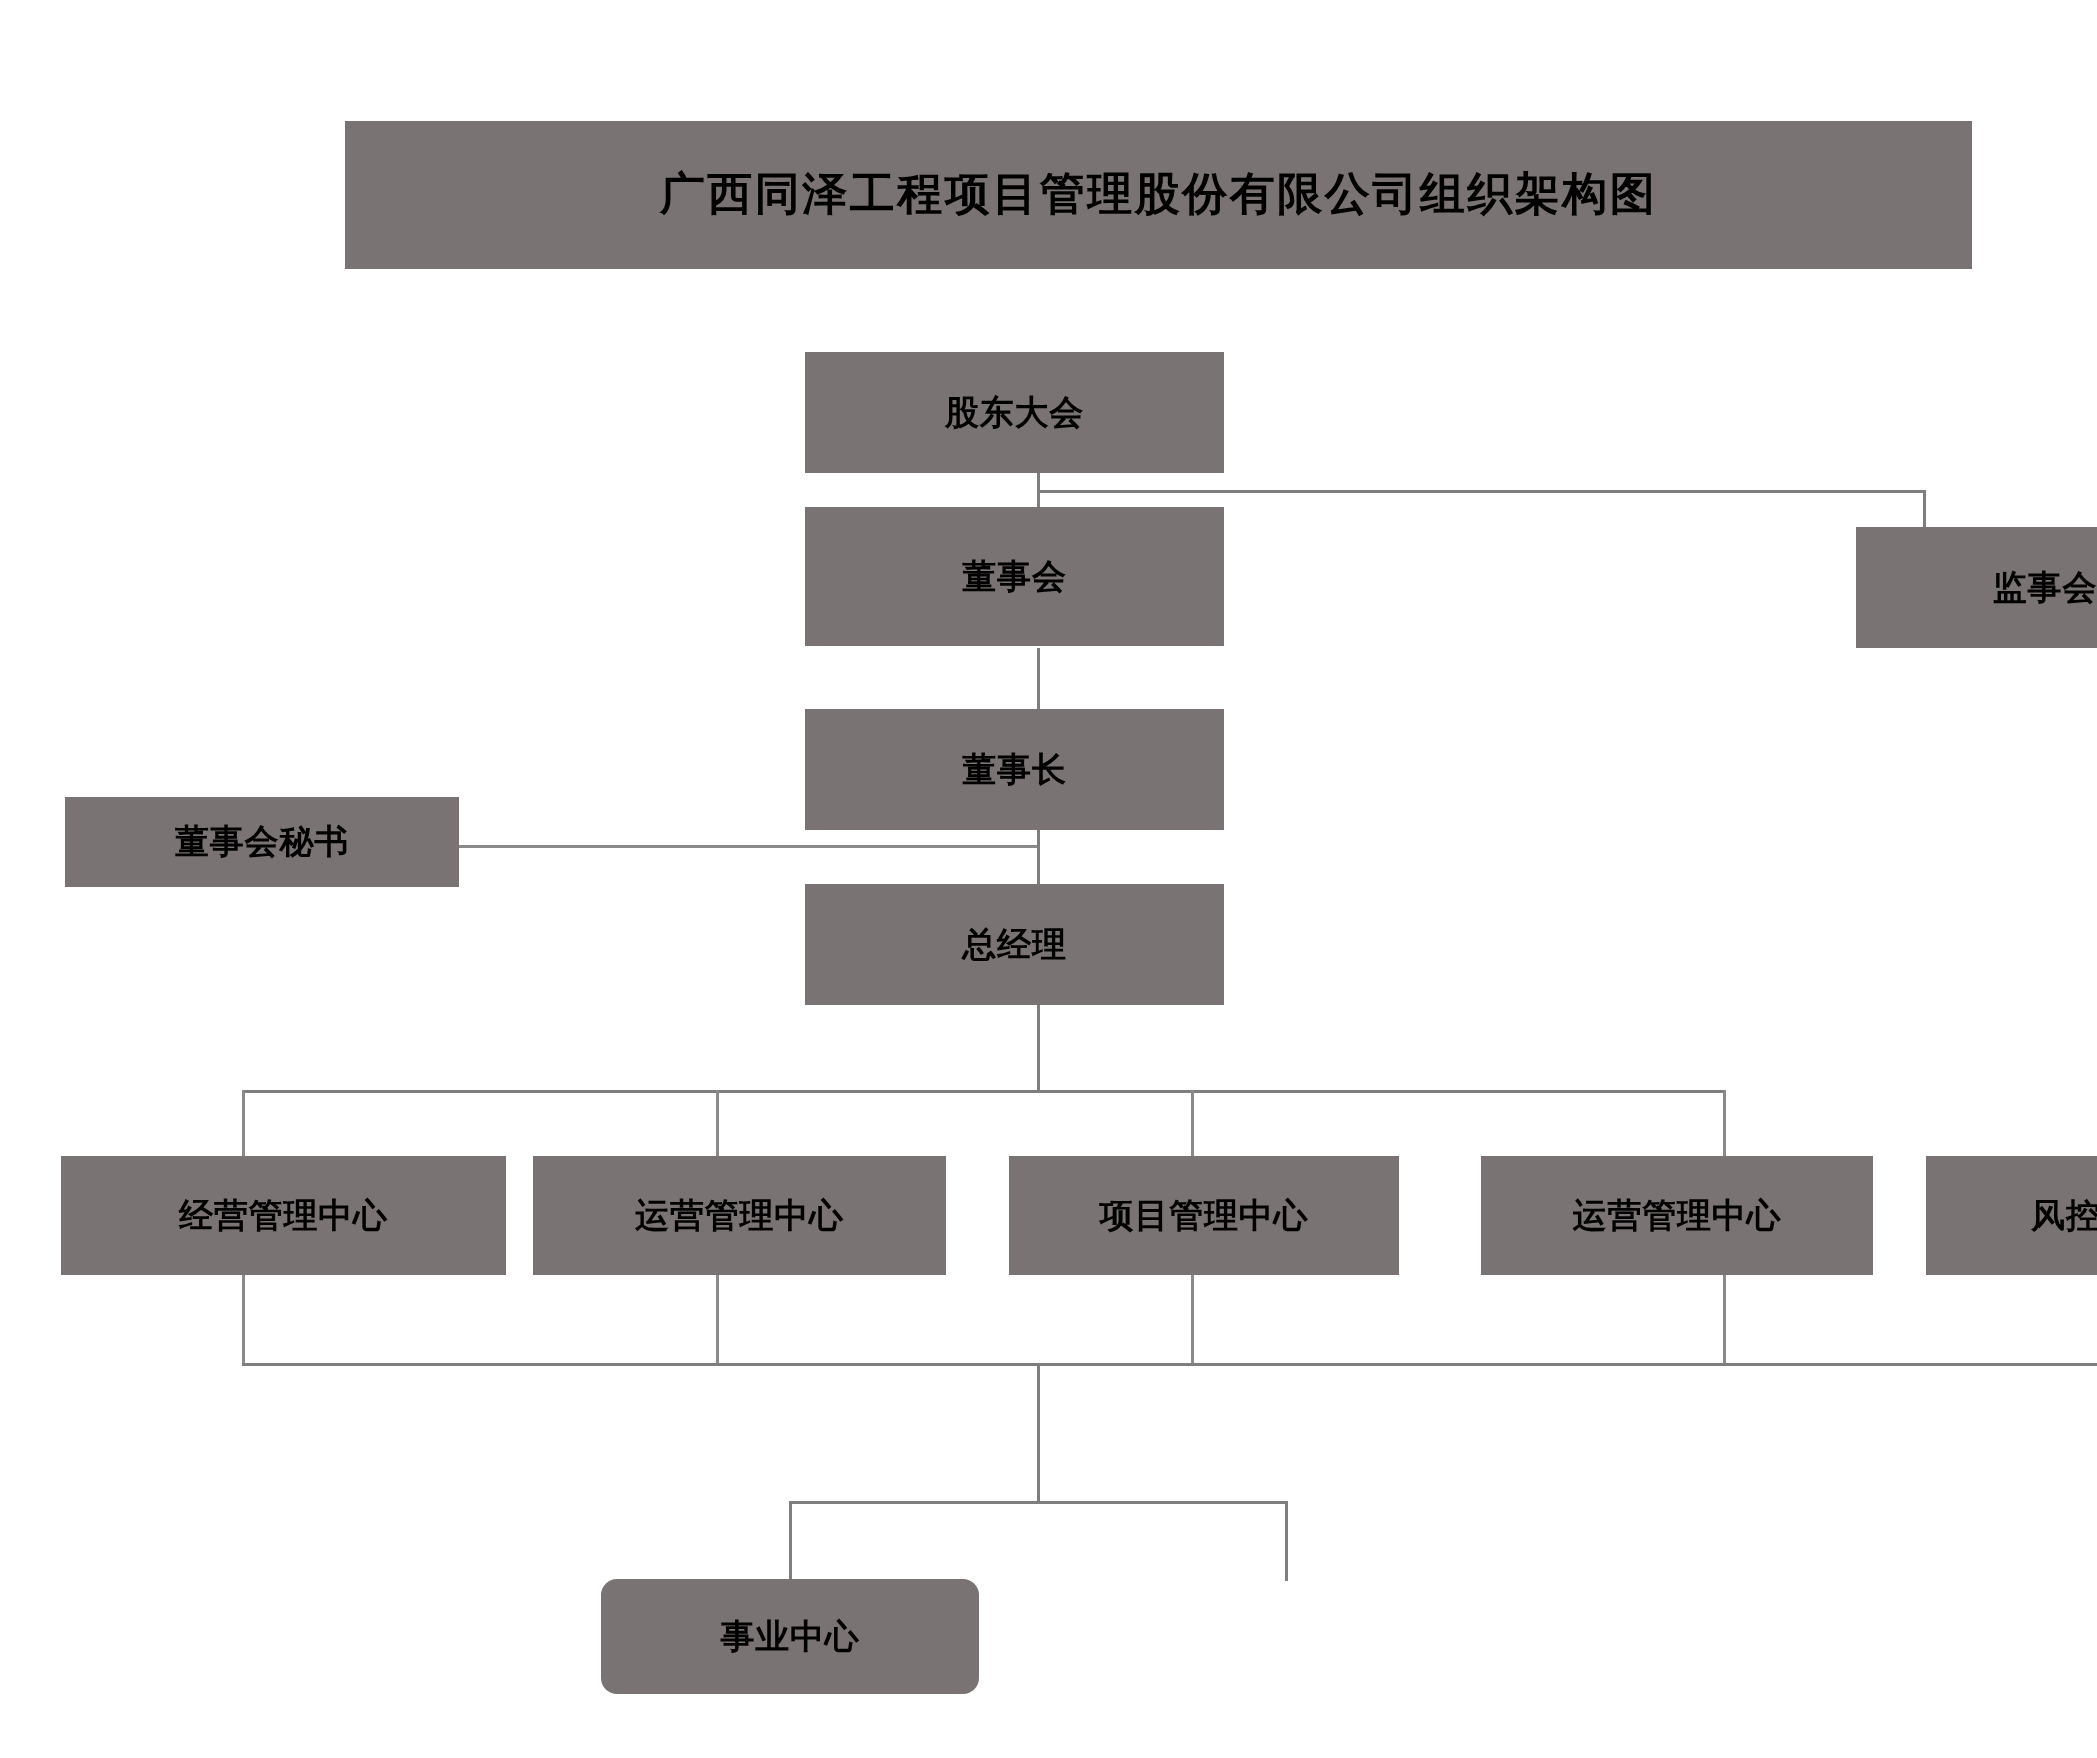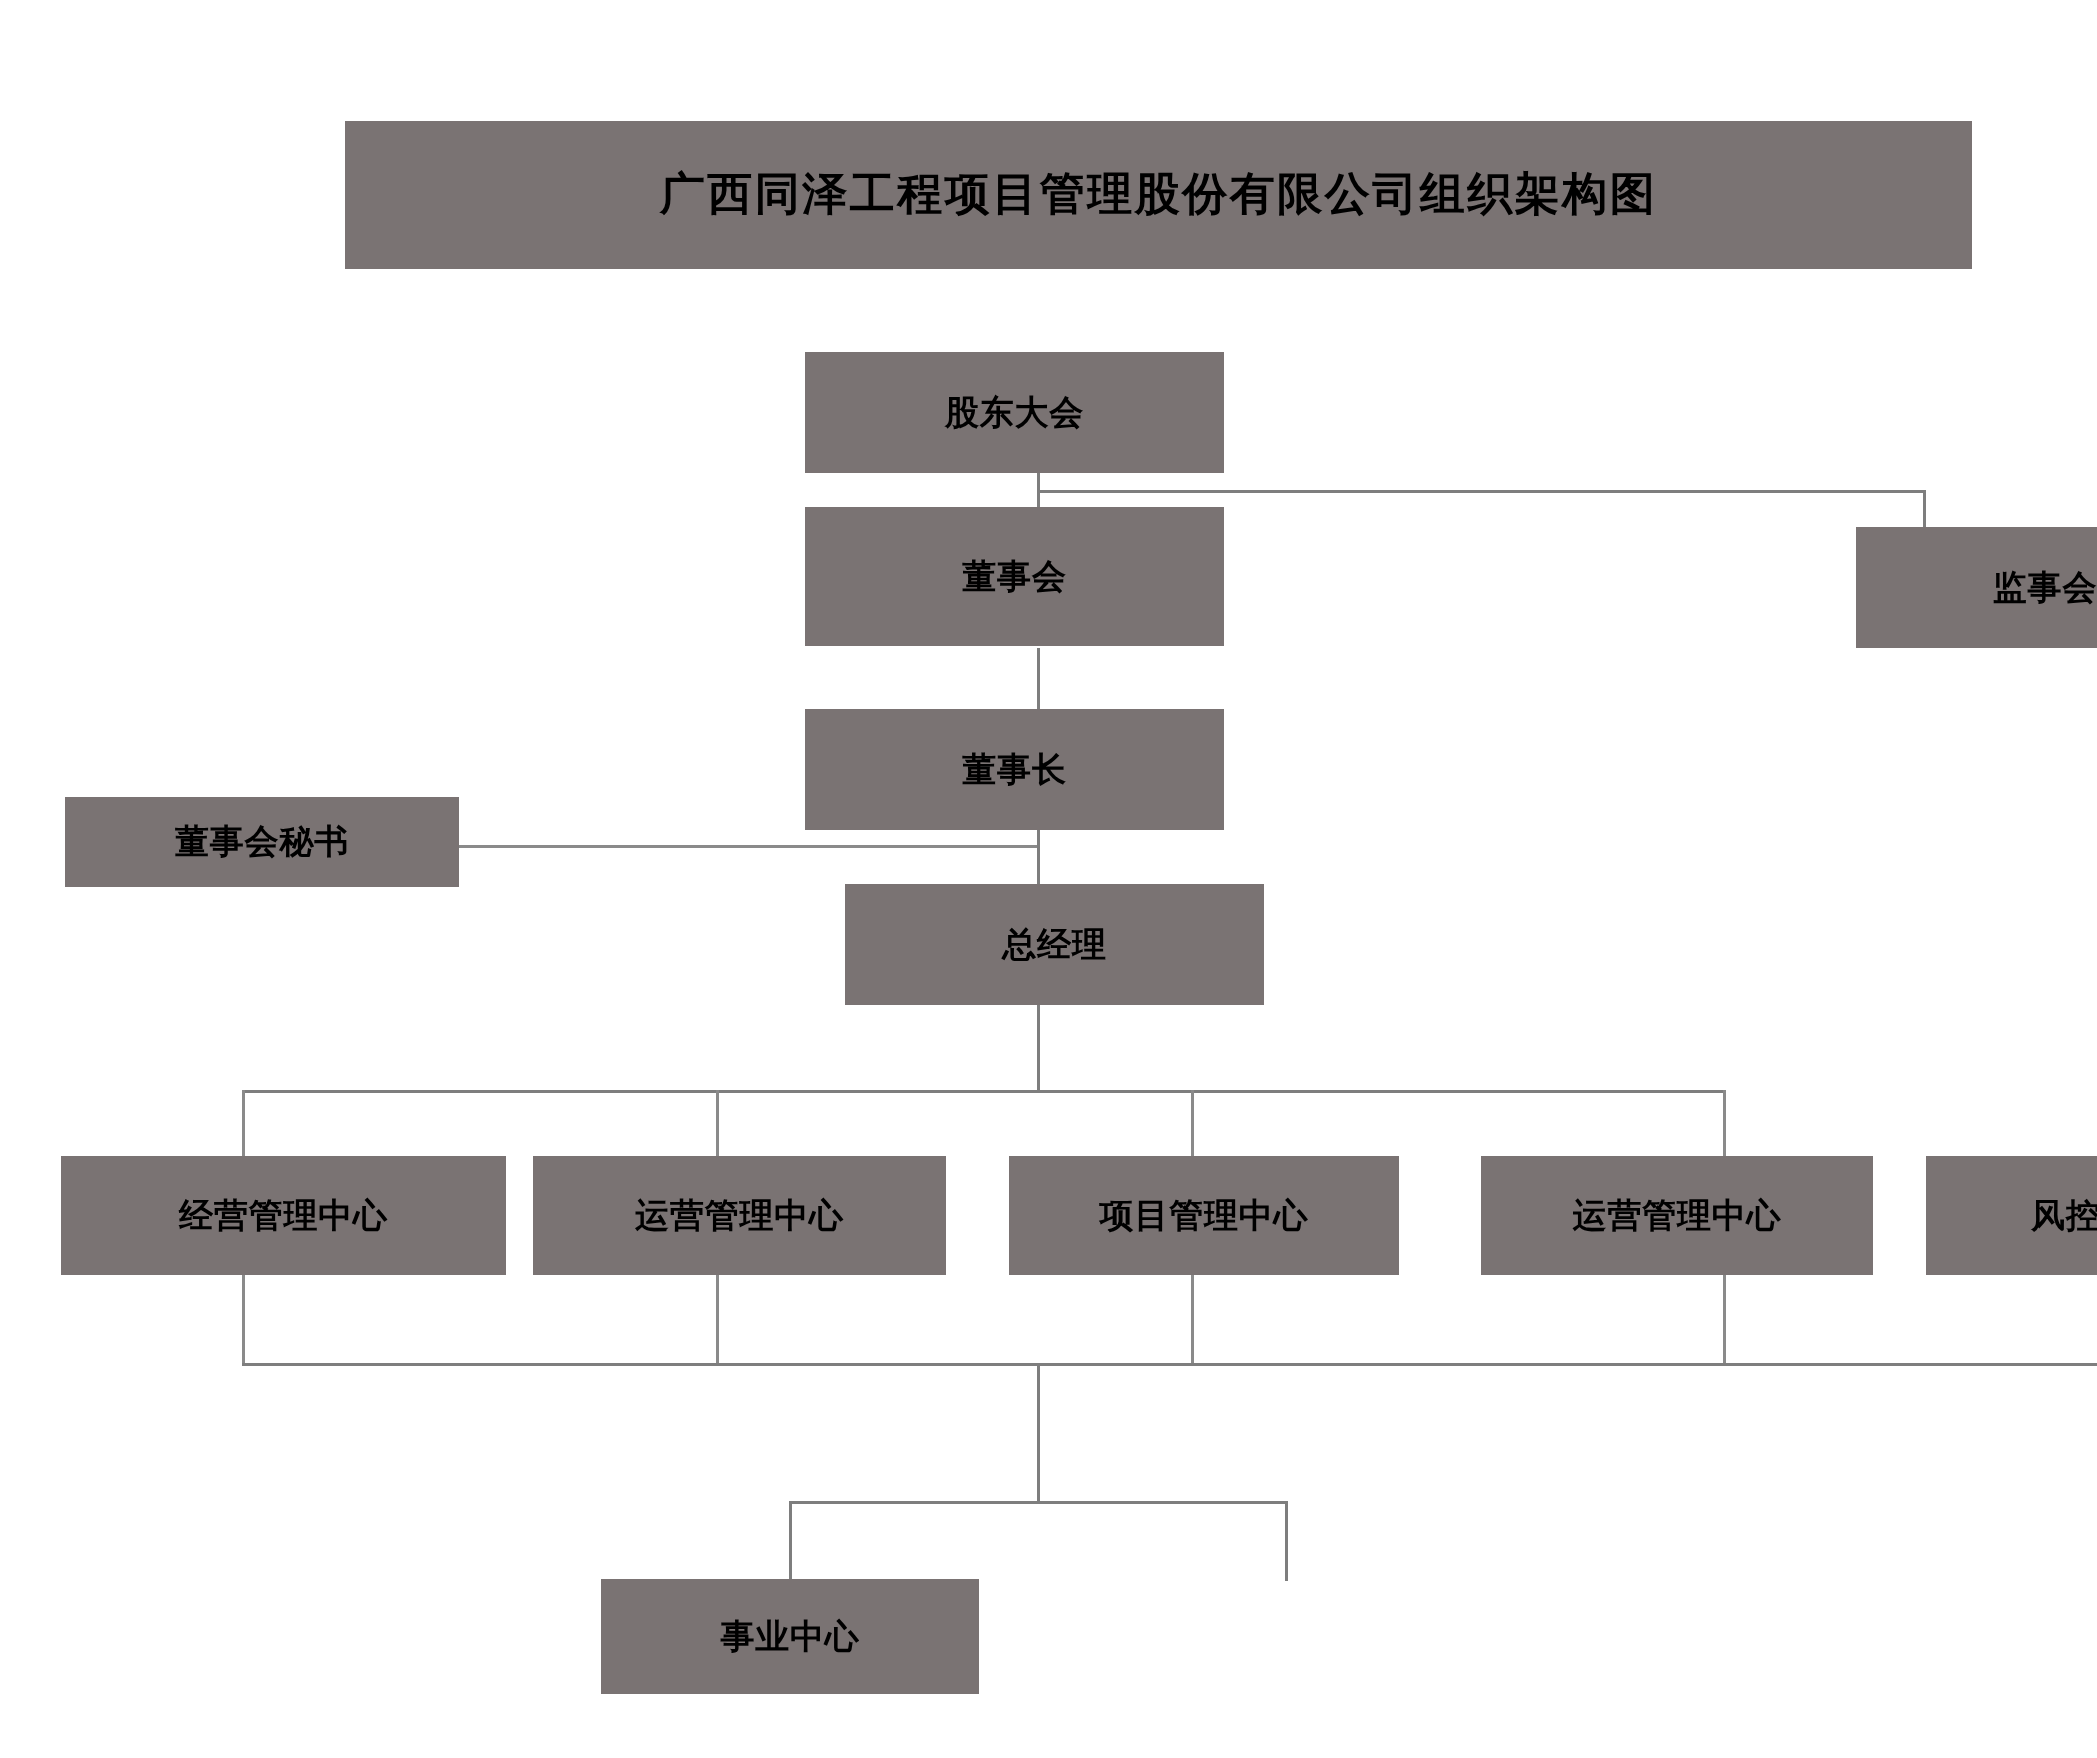--- a/index.html
+++ b/index.html
@@ -77,21 +77,21 @@
   <div class="node lvl" style="left:805px; top:709px; width:419px; height:121px;">董事长</div>
 
   <div class="conn v" style="left:1037px; top:830px; height:17px;"></div>
 
   <div class="conn h thin" style="left:445px; top:845px; width:595px;"></div>
 
   <div class="conn v" style="left:1037px; top:845px; height:50px;"></div>
 
   <div class="node lvl" style="left:65px; top:797px; width:394px; height:90px;">董事会秘书</div>
 
-  <div class="node lvl" style="left:805px; top:884px; width:419px; height:121px;margin-left:40px;">总经理</div>
+  <div class="node lvl" style="left:805px; top:884px; width:419px; height:121px;">总经理</div>
 
   <div class="conn v" style="left:1037px; top:1005px; height:87px;"></div>
 
   <div class="conn h" style="left:242px; top:1090px; width:1484px;"></div>
 
   <div class="conn v thin" style="left:242px; top:1090px; height:67px;"></div>
   <div class="conn v thin" style="left:716px; top:1090px; height:67px;"></div>
   <div class="conn v thin" style="left:1191px; top:1090px; height:67px;"></div>
   <div class="conn v thin" style="left:1723px; top:1090px; height:67px;"></div>
 
@@ -111,17 +111,17 @@
   <div class="conn v thin" style="left:1723px; top:1275px; height:90px;"></div>
 
   <div class="conn h" style="left:242px; top:1363px; width:1896px;"></div>
 
   <div class="conn v" style="left:1037px; top:1363px; height:138px;"></div>
 
   <div class="conn h" style="left:789px; top:1501px; width:499px;"></div>
   <div class="conn v" style="left:789px; top:1501px; height:80px;"></div>
   <div class="conn v" style="left:1285px; top:1501px; height:80px;"></div>
 
-  <div class="node leaf" style="left:601px; top:1579px; width:378px; height:115px;">事业中心</div>
+  <div class="node leaf" style="left:601px; top:1579px; width:378px; height:115px;border-radius:16px;">事业中心</div>
 
 
 </div>
 
 
 </body></html>

